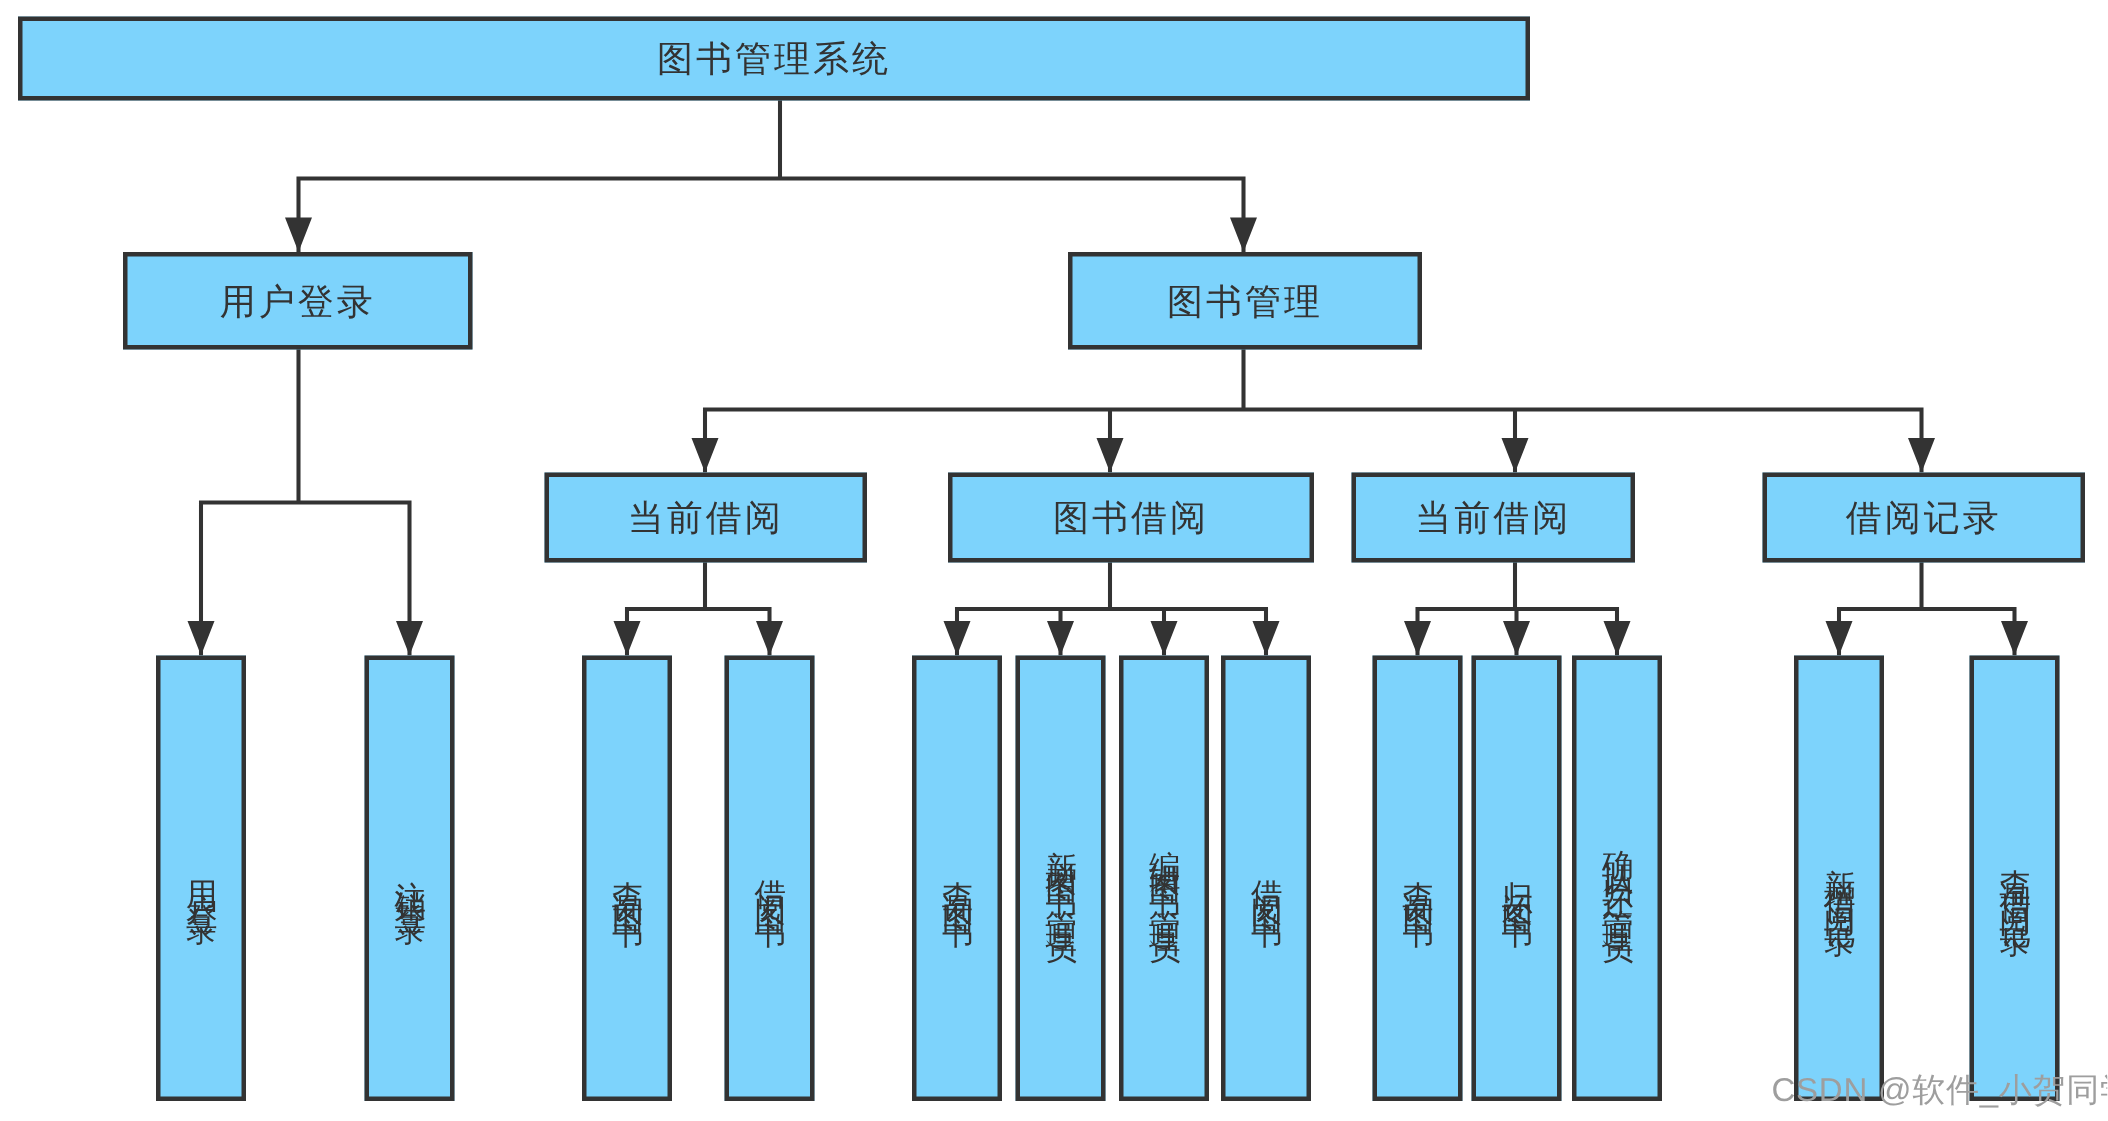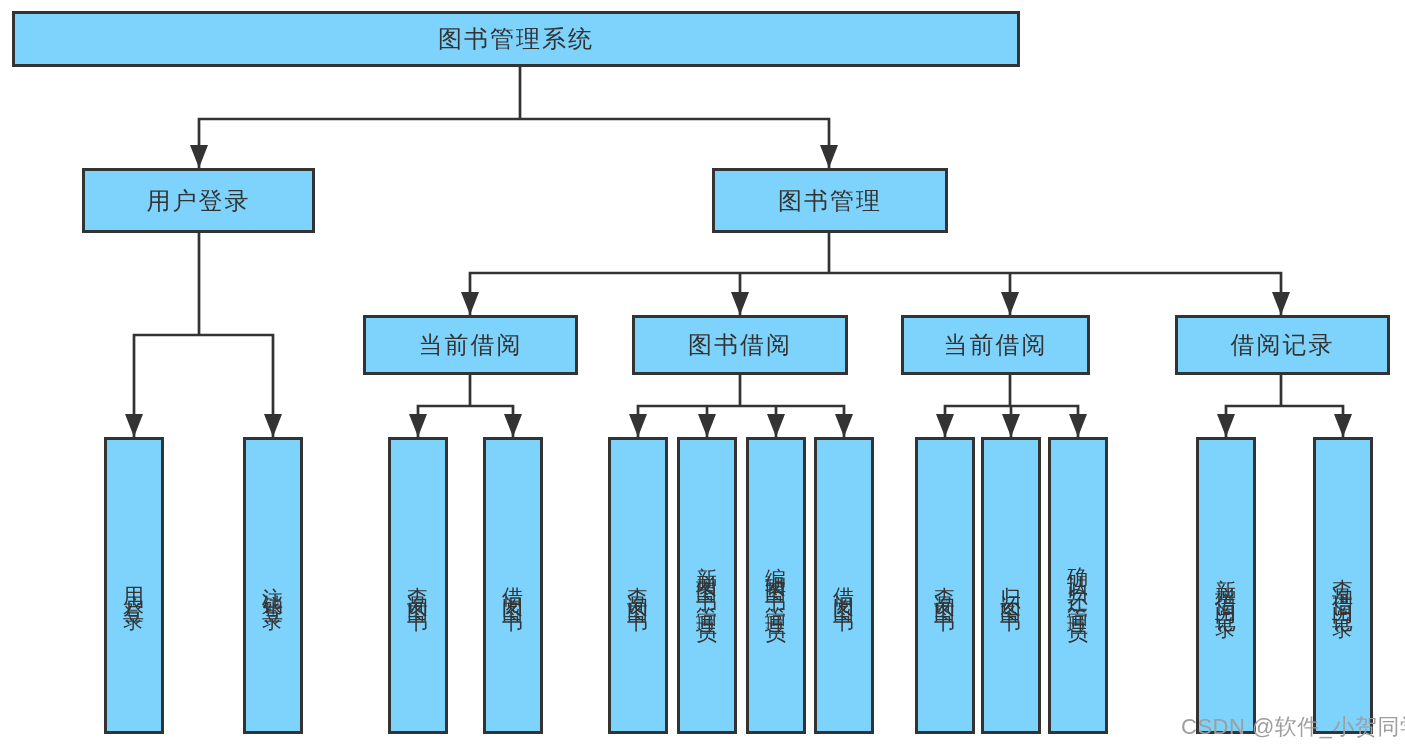--- a/index.html
+++ b/index.html
@@ -80,21 +80,21 @@
   <div class="box" style="left:82px;top:168px;width:233px;height:65px">
     <span class="h-label">用户登录</span>
   </div>
   <div class="box" style="left:712px;top:168px;width:236px;height:65px">
     <span class="h-label">图书管理</span>
   </div>
 
   <div class="box" style="left:363px;top:315px;width:215px;height:60px">
     <span class="h-label">当前借阅</span>
   </div>
-  <div class="box" style="left:632px;top:315px;width:216px;height:60px">
+  <div class="box" style="left:632px;top:315px;width:244px;height:60px">
     <span class="h-label">图书借阅</span>
   </div>
   <div class="box" style="left:901px;top:315px;width:189px;height:60px">
     <span class="h-label">当前借阅</span>
   </div>
   <div class="box" style="left:1175px;top:315px;width:215px;height:60px">
     <span class="h-label">借阅记录</span>
   </div>
 
   <div class="box" style="left:104px;top:437px;width:60px;height:297px">

